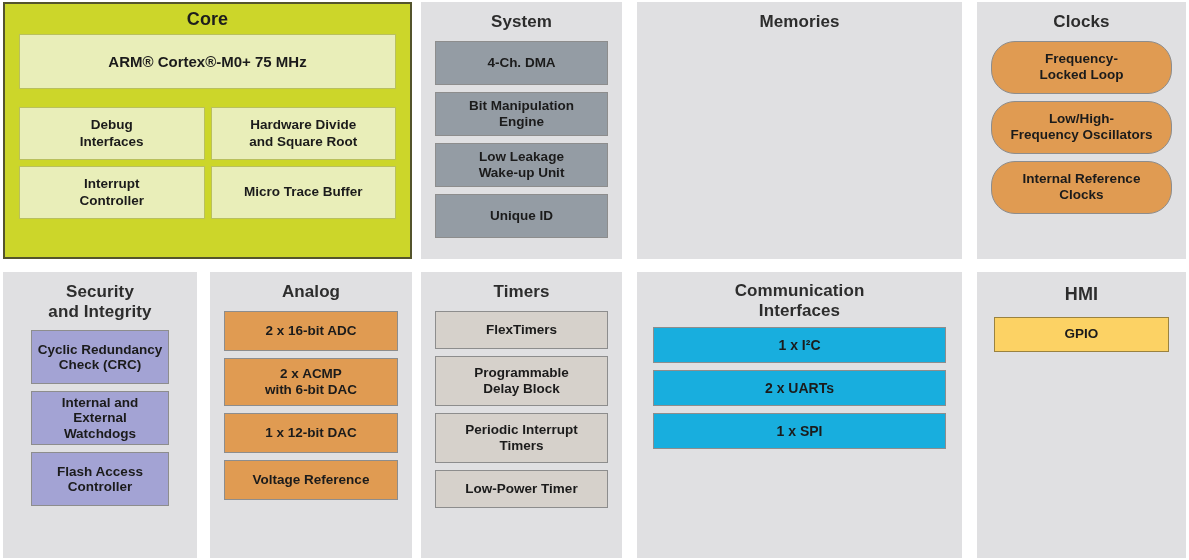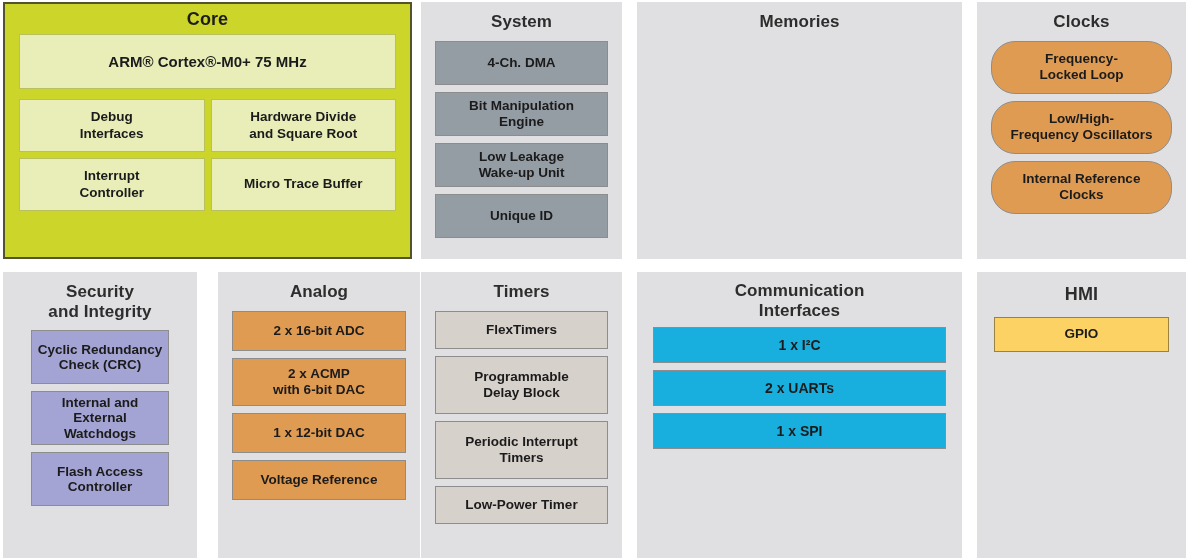--- a/index.html
+++ b/index.html
@@ -65,21 +65,21 @@
     background: #e9eeb9;
     border: 1px solid #b9c05e;
     display: flex;
     align-items: center;
     justify-content: center;
     text-align: center;
     font-weight: bold;
     color: #1b1b1b;
     line-height: 1.2;
   }
-  #core-cpu { height: 55px; font-size: 15px; margin-bottom: 10px; }
+  #core-cpu { height: 55px; font-size: 15px; margin-bottom: 18px; }
   .core-row { display: flex; gap: 6px; margin-bottom: 6px; }
   .core-row .core-block { flex: 1; height: 53px; font-size: 13.5px; }
 
   
   #panel-system { left: 421px; top: 2px; width: 201px; height: 257px; }
   #panel-system .panel-title { padding: 10px 0 9px; }
   #panel-system .blocks { padding: 0 14px; gap: 7px; }
   #panel-system .block { background: #949ca4; height: 44px; }
 
   
@@ -94,32 +94,32 @@
   #panel-clocks .blocks { padding: 0 14px; gap: 7px; }
   #panel-clocks .block { background: #e09b52; height: 53px; border-radius: 24px; }
 
   
   #panel-security { left: 3px; top: 272px; width: 194px; height: 286px; }
   #panel-security .panel-title { padding: 10px 0 9px; }
   #panel-security .blocks { padding: 0 28px; gap: 7px; }
   #panel-security .block { background: #a3a3d4; height: 54px; }
 
   
-  #panel-analog { left: 210px; top: 272px; width: 202px; height: 286px; margin-left: 8px; }
+  #panel-analog { left: 210px; top: 272px; width: 202px; height: 286px; }
   #panel-analog .panel-title { padding: 10px 0 9px; }
   #panel-analog .blocks { padding: 0 14px; gap: 7px; }
   #panel-analog .block { background: #e09b52; height: 40px; }
   #panel-analog .block.tall { height: 48px; }
 
   
   #panel-timers { left: 421px; top: 272px; width: 201px; height: 286px; }
   #panel-timers .panel-title { padding: 10px 0 9px; }
   #panel-timers .blocks { padding: 0 14px; gap: 7px; }
   #panel-timers .block { background: #d6d1cb; height: 38px; }
-  #panel-timers .block.tall { height: 58px; }
+  #panel-timers .block.tall { height: 50px; }
 
   
   #panel-comm { left: 637px; top: 272px; width: 325px; height: 286px; }
   #panel-comm .panel-title { padding: 9px 0 7px; }
   #panel-comm .blocks { padding: 0 16px; gap: 7px; }
   #panel-comm .block { background: #18aede; height: 36px; font-size: 14px; }
 
   
   #panel-hmi { left: 977px; top: 272px; width: 209px; height: 286px; }
   #panel-hmi .panel-title { padding: 12px 0 12px; font-size: 18px; }

